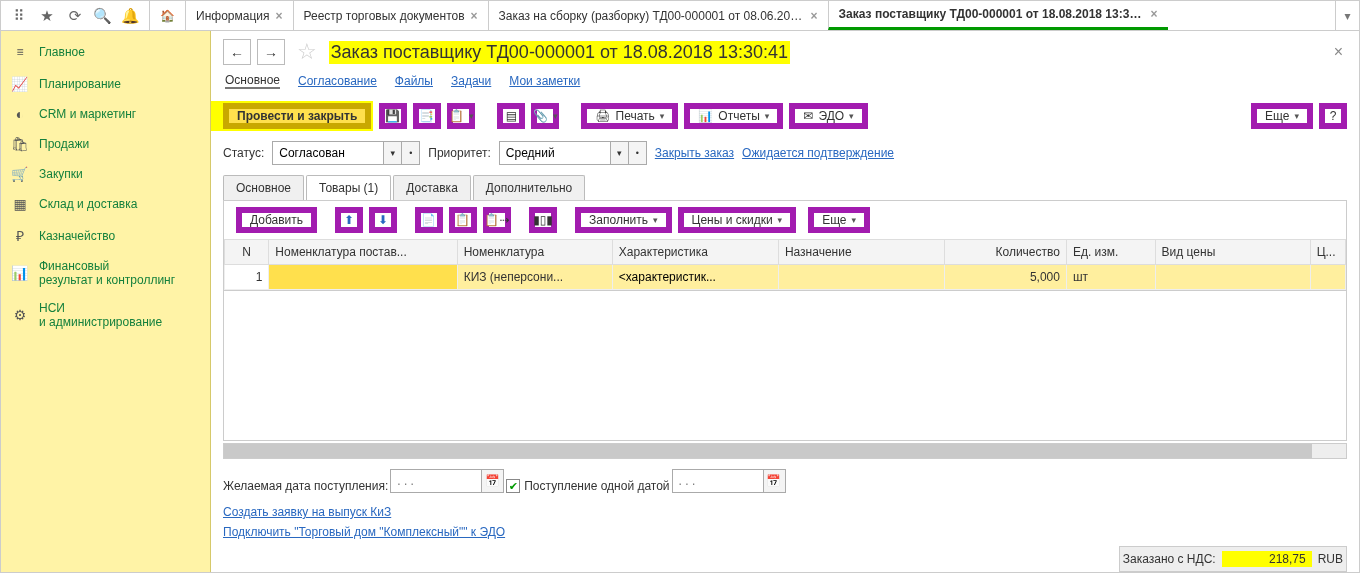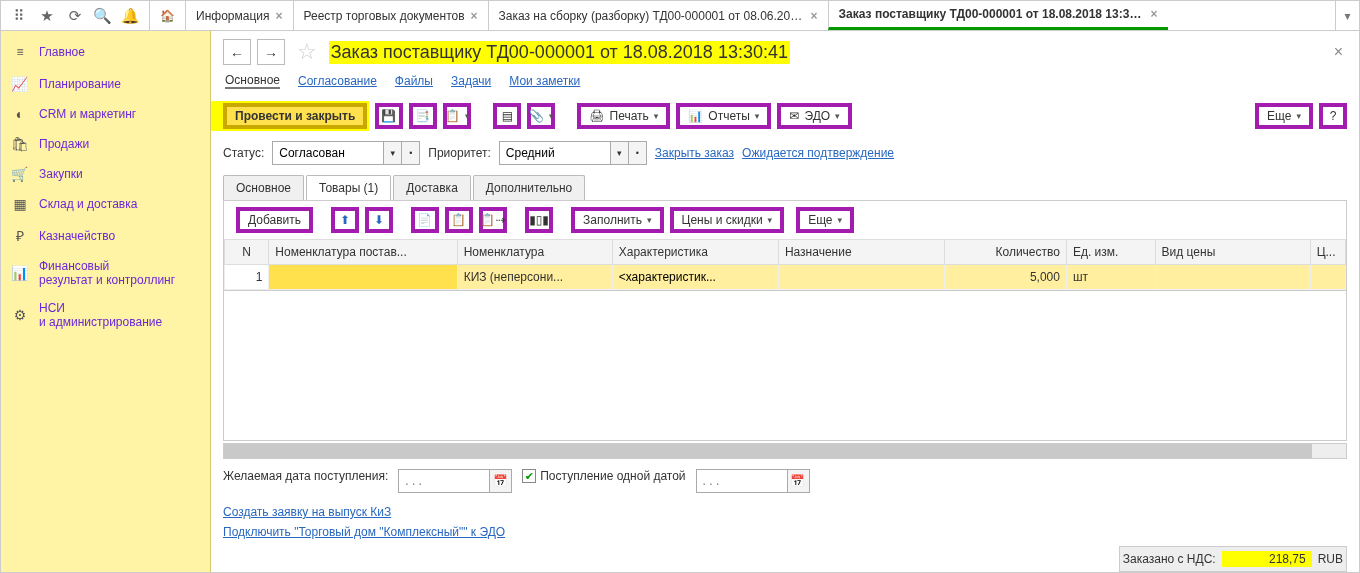--- a/index.html
+++ b/index.html
@@ -14,33 +14,33 @@
 .tab .tx{margin-left:6px;color:#999;font-weight:bold}
 .tab.active{border-bottom:3px solid #090;font-weight:bold}
 .tab.home{width:36px;justify-content:center;padding:0}
 .add-tab{width:24px;display:flex;align-items:center;justify-content:center;border-left:1px solid #ccc;color:#777}
 .body{display:flex;flex:1;min-height:0}
 .sidebar{width:210px;background:#fff3a6;border-right:1px solid #d6c96a;display:flex;flex-direction:column;padding-top:4px}
 .sidebar-btn{height:30px;display:flex;align-items:center;justify-content:center;width:30px;margin:2px 4px;color:#555;cursor:pointer}
 .snav{display:flex;flex-direction:column}
 .snitem{display:flex;align-items:center;padding:7px 10px;cursor:pointer;gap:10px}
 .snitem .si{width:18px;text-align:center;font-size:14px;color:#555}
-.snitem .sl{color:#6d28d9;line-height:14px}
+.snitem .sl{color:#15803d;line-height:14px}
 .content{flex:1;display:flex;flex-direction:column;min-width:0;overflow:hidden}
 .header{display:flex;align-items:center;padding:8px 12px 6px 12px;gap:6px}
 .navbtn{width:28px;height:26px;border:1px solid #bbb;background:#fff;display:flex;align-items:center;justify-content:center;cursor:pointer;font-size:14px}
 .star{font-size:22px;color:#ccc;margin:0 6px}
 .title{font-size:18px;background:#ffff00;padding:1px 2px}
 .close-x{margin-left:auto;font-size:16px;color:#888;cursor:pointer;padding:4px}
 .subtabs{display:flex;gap:18px;padding:2px 14px 8px 14px;align-items:center}
 .subtabs span{cursor:pointer}
 .subtabs .st-active{color:#333;border-bottom:2px solid #777}
 .subtabs .st-link{color:#2968c0;text-decoration:underline}
 .toolbar{display:flex;align-items:center;padding:4px 12px;gap:6px;flex-wrap:wrap;position:relative}
-.btn{height:26px;border:4px solid #a21caf;background:#fff;display:inline-flex;align-items:center;padding:0 8px;gap:5px;cursor:pointer;font-size:12px;white-space:nowrap}
+.btn{height:26px;border:6px solid #a21caf;background:#fff;display:inline-flex;align-items:center;padding:0 8px;gap:5px;cursor:pointer;font-size:12px;white-space:nowrap}
 .btn.icon-only{padding:0;width:28px;justify-content:center}
 .btn .caret{font-size:9px;color:#555}
 .btn.yellow{background:#ffe04d;border-color:#c9a800;font-weight:bold}
 .hl-wrap{display:inline-flex;background:#ffff00;padding:2px 2px 2px 14px;margin-left:-14px}
 .toolbar .spacer{flex:1}
 .right-group{display:flex;gap:6px}
 .statusrow{display:flex;align-items:center;padding:6px 12px;gap:8px;flex-wrap:wrap}
 .label{color:#333}
 .combo{display:inline-flex;align-items:center;height:24px;border:1px solid #aaa}
 .combo input{border:none;height:22px;padding:0 6px;font-size:12px;width:110px;outline:none}
@@ -54,21 +54,21 @@
 .grid{width:100%;border-collapse:collapse}
 .grid th{background:#f4f4f4;border:1px solid #ddd;font-weight:normal;padding:5px 6px;text-align:left;font-size:12px}
 .grid td{border:1px solid #eee;padding:5px 6px;background:#ffef9e;height:24px}
 .grid td.num{text-align:right;background:#fff}
 .grid td.sel{background:#ffe04d}
 .grid td.placeholder{color:#000000;font-style:normal}
 .grid th.right,.grid td.right{text-align:right}
 .grid-blank{height:150px;border:1px solid #ccc;border-top:none;margin:0 12px}
 .scroll{height:16px;margin:2px 12px;background:#eee;border:1px solid #ccc;position:relative}
 .scroll .thumb{position:absolute;left:0;top:0;bottom:0;width:97%;background:#c9c9c9}
-.daterow{display:flex;align-items:flex-start;padding:8px 12px;gap:10px}
+.daterow{display:flex;align-items:flex-end;padding:8px 12px;gap:2px}
 .datebox{display:inline-flex;align-items:center;border:1px solid #aaa;height:24px}
 .datebox input{border:none;height:22px;width:90px;padding:0 6px;font-size:12px;outline:none;color:#aaa}
 .datebox .cal{width:22px;height:22px;border-left:1px solid #aaa;display:flex;align-items:center;justify-content:center;background:#f4f4f4;cursor:pointer;font-size:12px}
 .chk{display:inline-flex;align-items:center;gap:4px}
 .chk .box{width:14px;height:14px;border:1px solid #888;background:#fff;color:#090;font-size:11px;display:flex;align-items:center;justify-content:center}
 .footer-links{padding:4px 12px;display:flex;flex-direction:column;gap:6px}
 .bottom-total{position:absolute;right:12px;bottom:0;display:flex;align-items:center;gap:6px;background:#eee;border:1px solid #ccc;padding:4px 3px}
 .content{position:relative}
 .total-val{background:#ffff00;padding:1px 6px;min-width:90px;text-align:right;display:inline-block}
 </style>

